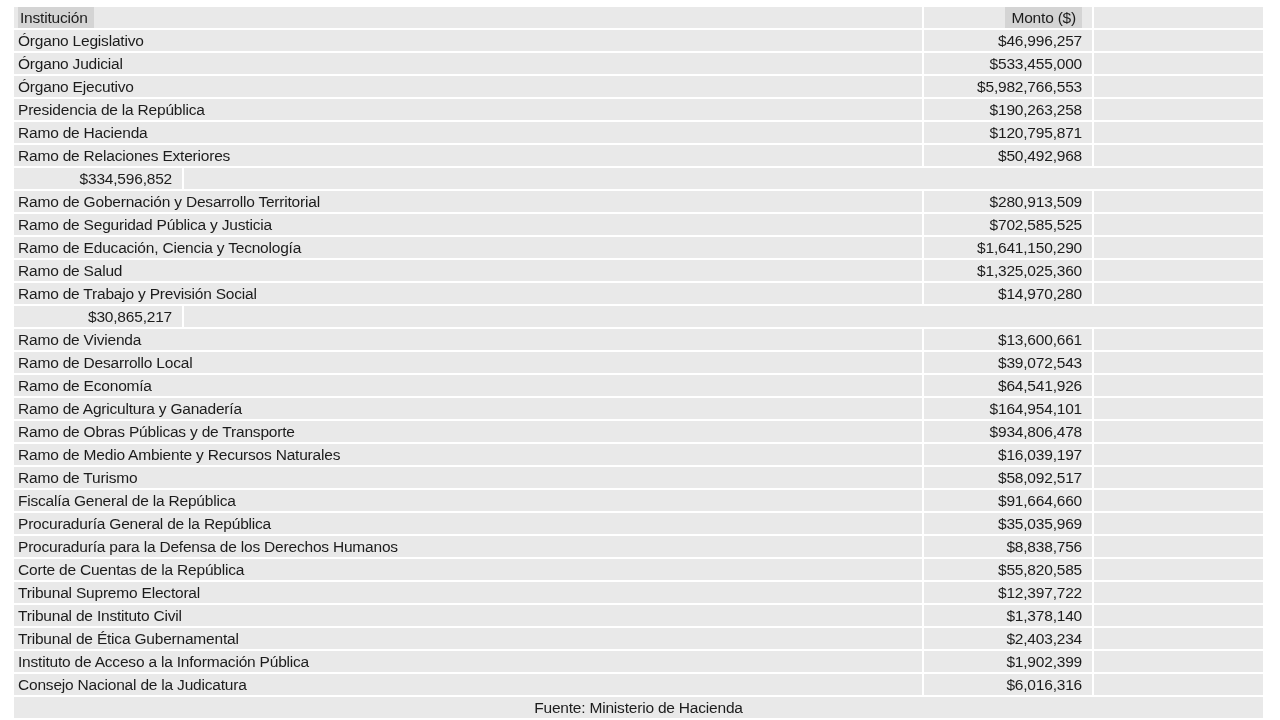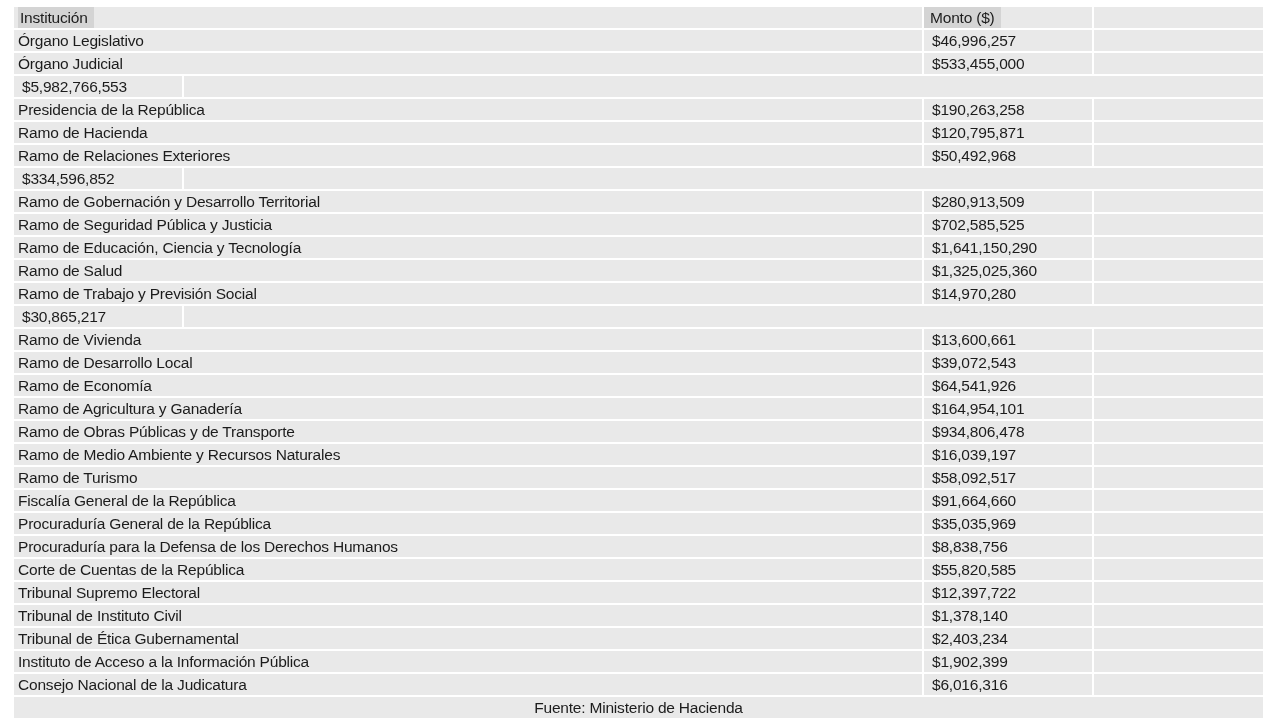--- a/index.html
+++ b/index.html
@@ -40,21 +40,21 @@
     padding-left: 4px;
     border-right: 2px solid #ffffff;
     overflow: hidden;
     height: 22px;
   }
   .col-amt {
     width: 150px;
     padding: 0 10px 0 8px;
     border-right: 2px solid #ffffff;
     display: flex;
-    justify-content: flex-start;
+    justify-content: flex-end;
     height: 21px;
   }
   .col-rest {
     flex: 1;
     height: 21px;
   }
   .hdr-chip {
     display: inline-block;
     background: var(--header-highlight, #d4d4d4);
     padding: 0 6px 0 2px;
@@ -100,20 +100,21 @@
         </div>
         <div class="row">
           <div class="col-inst">Órgano Judicial</div>
           <div class="col-amt">
             <span>$</span>
             <span class="amt-num">533,455,000</span>
           </div>
           <div class="col-rest"></div>
         </div>
         <div class="row">
+          <div class="col-inst">Órgano Ejecutivo</div>
           <div class="col-amt">
             <span>$</span>
             <span class="amt-num">5,982,766,553</span>
           </div>
           <div class="col-rest"></div>
         </div>
         <div class="row">
           <div class="col-inst">Presidencia de la República</div>
           <div class="col-amt">
             <span>$</span>

